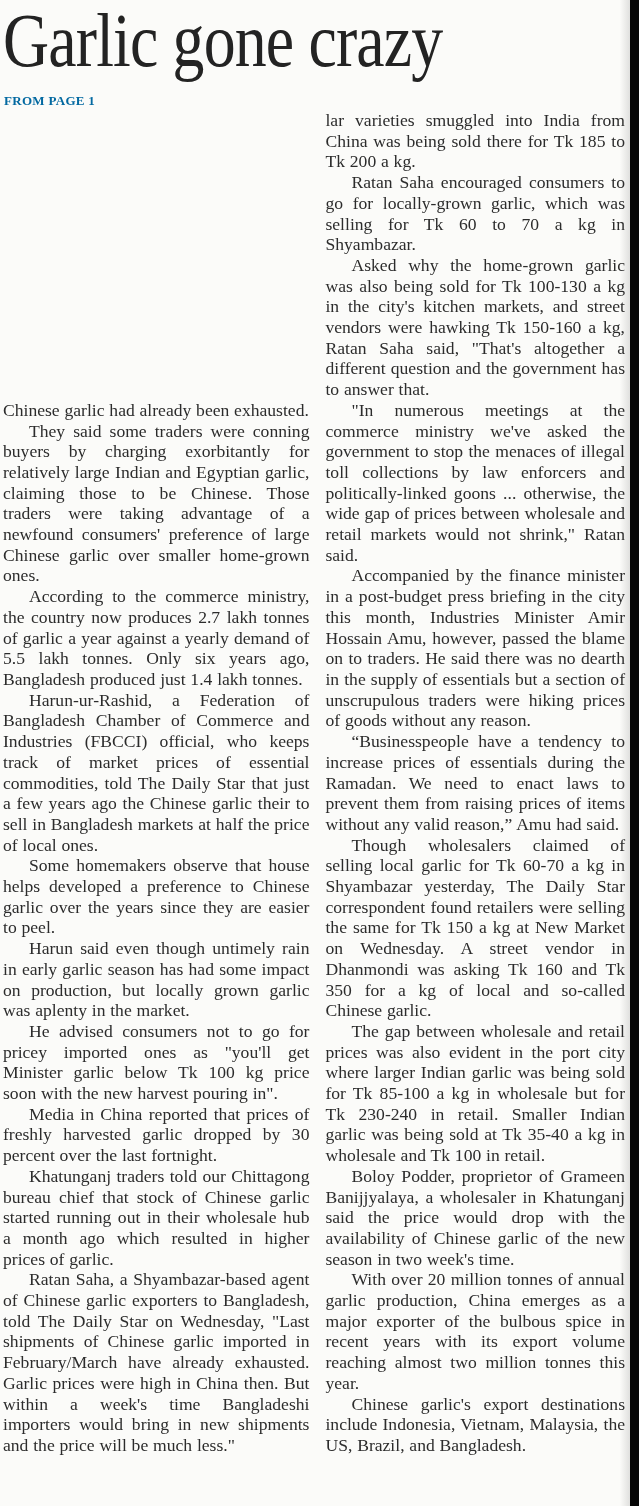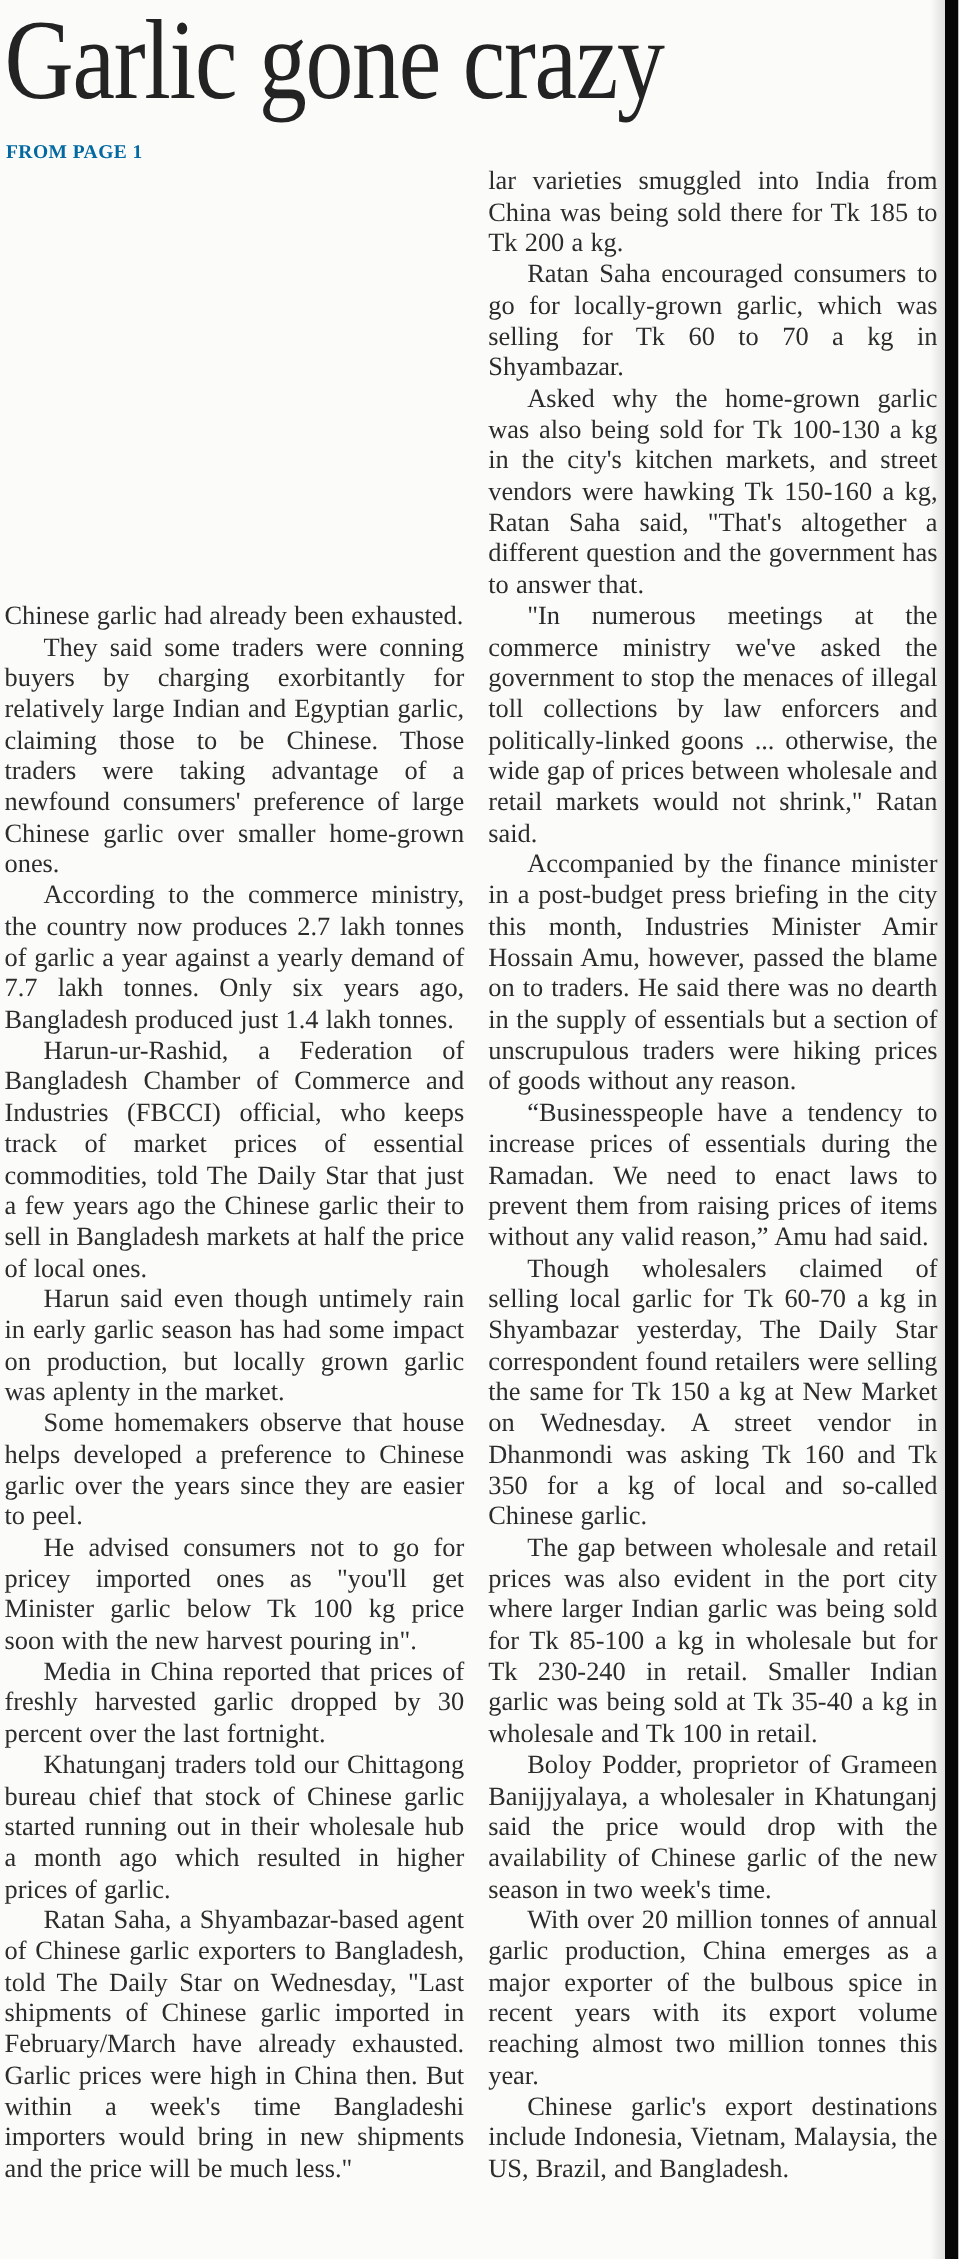--- a/index.html
+++ b/index.html
@@ -74,24 +74,24 @@
 
   <h1 class="headline">Garlic gone crazy</h1>
 
   <div class="kicker">FROM PAGE 1</div>
 
   <div class="cols">
 
     <div class="col col-left">
       <p class="noindent">Chinese garlic had already been exhausted.</p>
       <p>They said some traders were conning buyers by charging exorbitantly for relatively large Indian and Egyptian garlic, claiming those to be Chinese. Those traders were taking advantage of a newfound consumers' preference of large Chinese garlic over smaller home-grown ones.</p>
-      <p>According to the commerce ministry, the country now produces 2.7 lakh tonnes of garlic a year against a yearly demand of 7.7 lakh tonnes. Only six years ago, Bangladesh produced just 1.4 lakh tonnes.</p>
+      <p>According to the commerce ministry, the country now produces 2.7 lakh tonnes of garlic a year against a yearly demand of 5.5 lakh tonnes. Only six years ago, Bangladesh produced just 1.4 lakh tonnes.</p>
       <p>Harun-ur-Rashid, a Federation of Bangladesh Chamber of Commerce and Industries (FBCCI) official, who keeps track of market prices of essential commodities, told The Daily Star that just a few years ago the Chinese garlic their to sell in Bangladesh markets at half the price of local ones.</p>
+      <p>Some homemakers observe that house helps developed a preference to Chinese garlic over the years since they are easier to peel.</p>
       <p>Harun said even though untimely rain in early garlic season has had some impact on production, but locally grown garlic was aplenty in the market.</p>
-      <p>Some homemakers observe that house helps developed a preference to Chinese garlic over the years since they are easier to peel.</p>
       <p>He advised consumers not to go for pricey imported ones as "you'll get Minister garlic below Tk 100 kg price soon with the new harvest pouring in".</p>
       <p>Media in China reported that prices of freshly harvested garlic dropped by 30 percent over the last fortnight.</p>
       <p>Khatunganj traders told our Chittagong bureau chief that stock of Chinese garlic started running out in their wholesale hub a month ago which resulted in higher prices of garlic.</p>
       <p>Ratan Saha, a Shyambazar-based agent of Chinese garlic exporters to Bangladesh, told The Daily Star on Wednesday, "Last shipments of Chinese garlic imported in February/March have already exhausted. Garlic prices were high in China then. But within a week's time Bangladeshi importers would bring in new shipments and the price will be much less."</p>
     </div>
 
     <div class="col col-right">
       <p class="noindent">lar varieties smuggled into India from China was being sold there for Tk 185 to Tk 200 a kg.</p>
       <p>Ratan Saha encouraged consumers to go for locally-grown garlic, which was selling for Tk 60 to 70 a kg in Shyambazar.</p>
       <p>Asked why the home-grown garlic was also being sold for Tk 100-130 a kg in the city's kitchen markets, and street vendors were hawking Tk 150-160 a kg, Ratan Saha said, "That's altogether a different question and the government has to answer that.</p>

